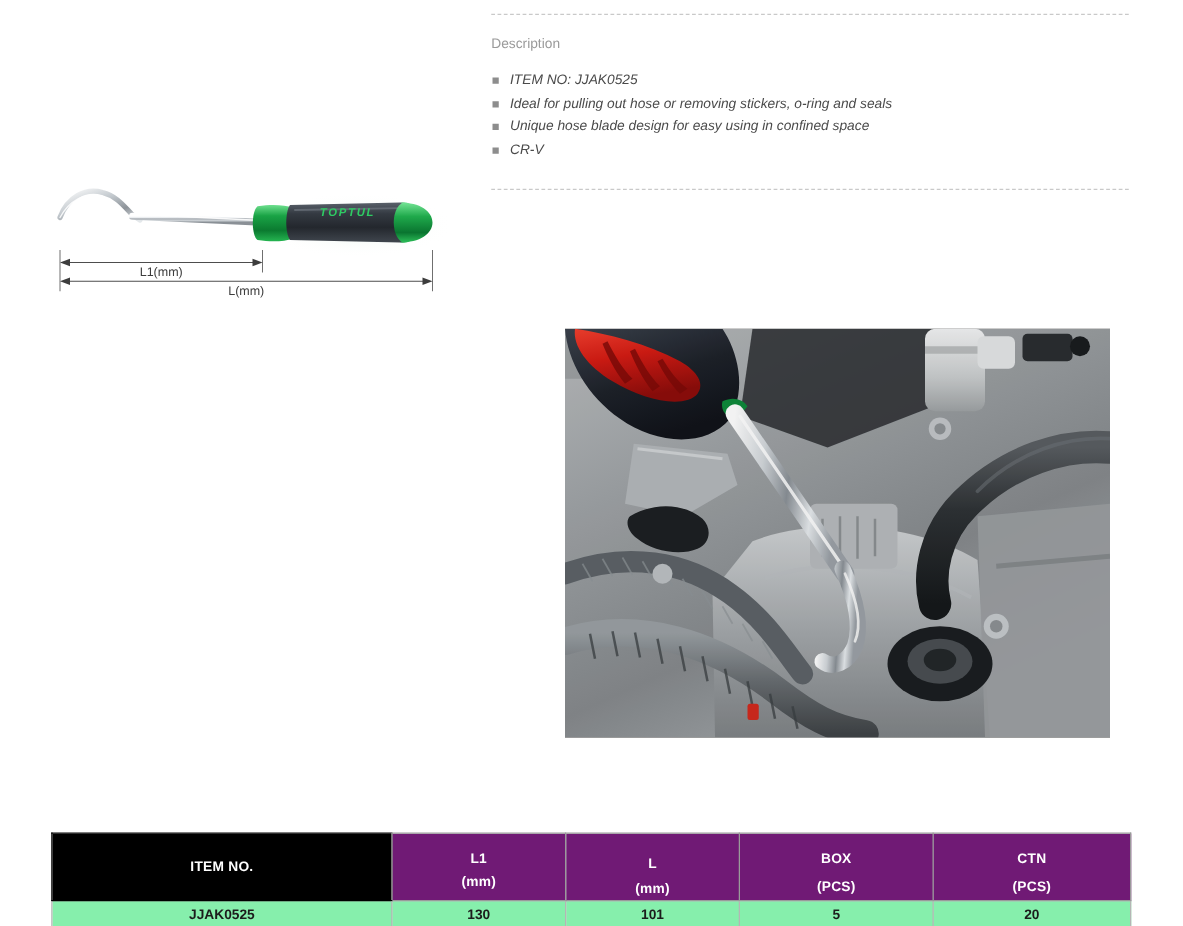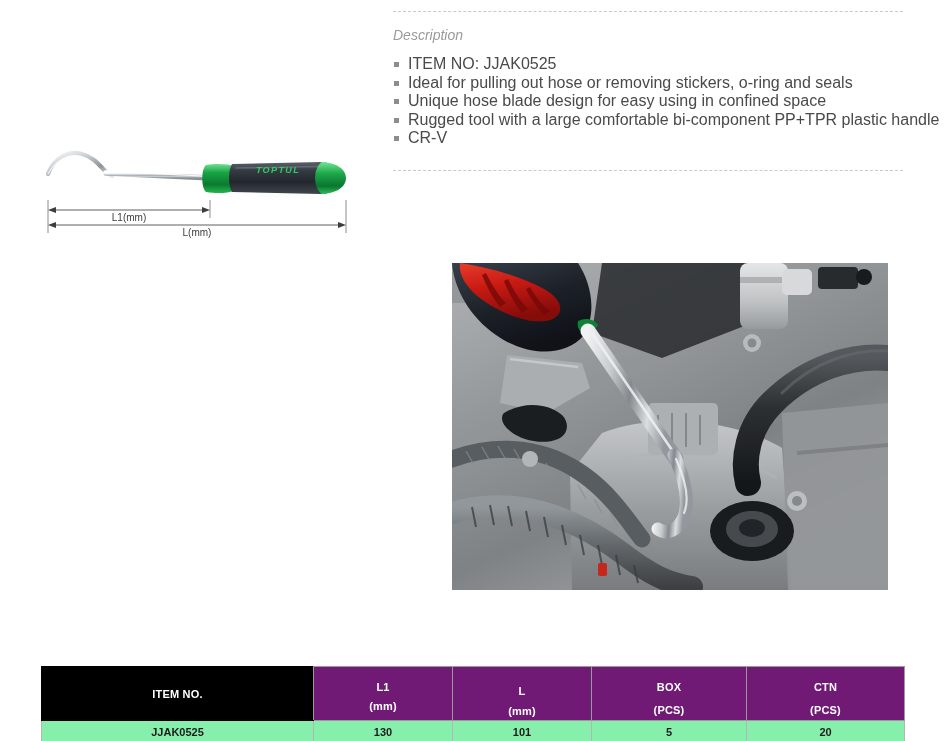--- a/index.html
+++ b/index.html
@@ -45,39 +45,39 @@
     line-height: 22px;
   }
   .divider {
     height: 0;
     border-top: 1px dashed #c9c9c9;
     margin: 0;
   }
   #divider-top { margin-top: 11px; }
   #desc-heading {
     color: #9a9a9a;
-    font-size: 14px;
+    font-size: 11px;
     font-weight: normal;
     margin: 0;
     padding: 14px 0 0 0;
     line-height: 18px;
-    font-style: italic;
   }
   #feature-list {
     list-style: none;
     margin: 0;
     padding: 11px 0 0 0;
   }
   #feature-list li {
     position: relative;
     padding-left: 15px;
-    font-size: 16px;
+    font-size: 11px;
     color: #4a4a4a;
     line-height: 18.6px;
     white-space: nowrap;
+    font-style: italic;
   }
   #feature-list li::before {
     content: "";
     position: absolute;
     left: 1px; top: 7px;
     width: 5px; height: 5px;
     background: #8d8d8d;
   }
   #divider-bottom { margin-top: 22px; }
 
@@ -228,21 +228,20 @@
   <div id="info-col">
 
     <div id="divider-top" class="divider"></div>
 
     <h2 id="desc-heading">Description</h2>
 
     <ul id="feature-list">
       <li>ITEM NO: JJAK0525</li>
       <li>Ideal for pulling out hose or removing stickers, o-ring and seals</li>
       <li>Unique hose blade design for easy using in confined space</li>
-      <li>Rugged tool with a large comfortable bi-component PP+TPR plastic handle</li>
       <li>CR-V</li>
     </ul>
 
     <div id="divider-bottom" class="divider"></div>
   </div>
 
   <div id="app-photo-wrap">
     <svg id="app-photo" viewBox="0 0 436 327" preserveAspectRatio="none" xmlns="http://www.w3.org/2000/svg">
       <defs>
         <linearGradient id="engBg" x1="0" y1="0" x2="0.6" y2="1">

